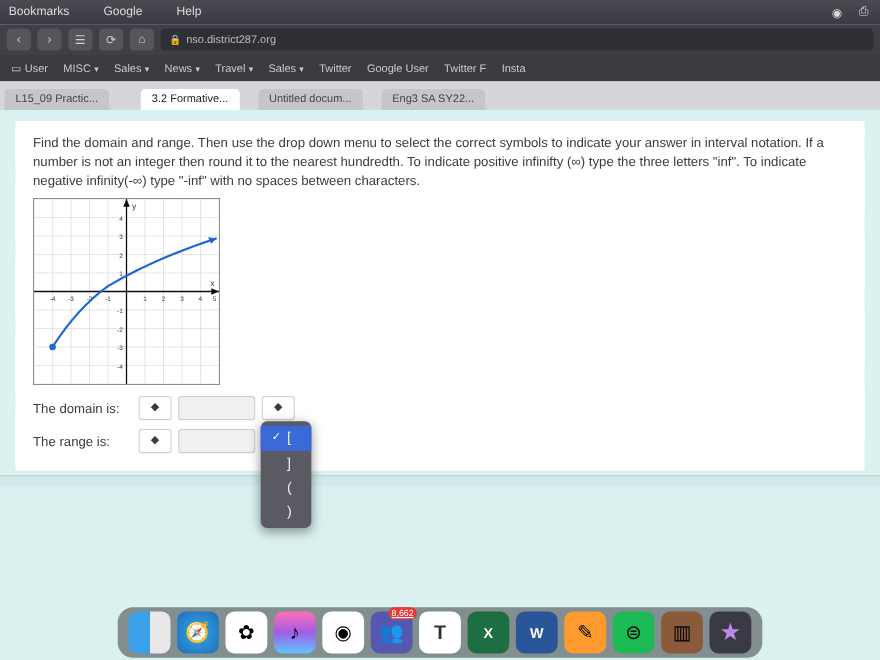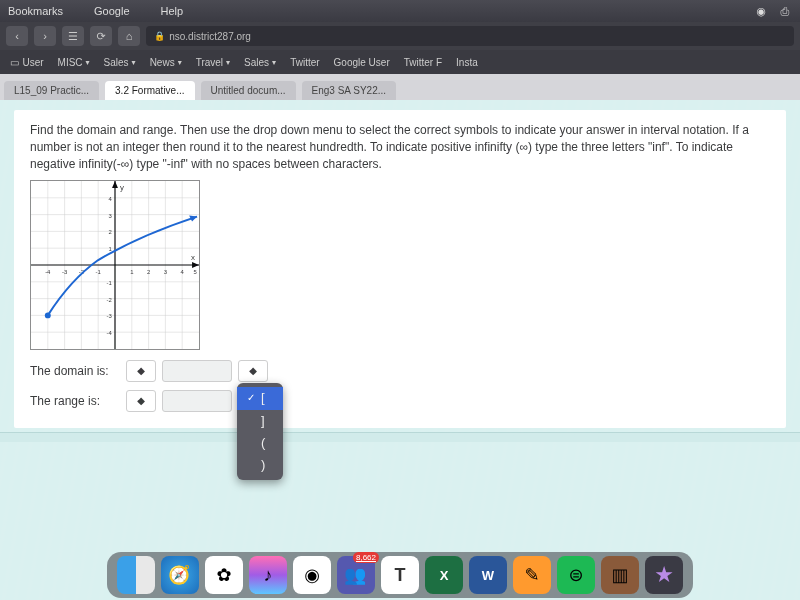--- a/index.html
+++ b/index.html
@@ -87,33 +87,33 @@
   .bm-item .chev { font-size:8px; }
 
   
   .tabs {
     height: 26px;
     background: #d6d6da;
     display:flex;
     align-items:flex-end;
     font-size: 10px;
     padding: 0 4px;
-    gap: 6px;
+    gap: 17px;
   }
   .tab {
     background: #c5c5ca;
     padding: 4px 10px;
     border-radius: 4px 4px 0 0;
     color: #444;
     white-space: nowrap;
     overflow: hidden;
     max-width: 120px;
     text-overflow: ellipsis;
   }
-  .tab.active { background: #fff; color:#222; }
+  .tab.active { background: #fff; color:#222;margin-left:12px; }
 
   
   .content {
     flex: 1;
     background: #d9f0ef;
     position: relative;
     overflow: hidden;
   }
   .question {
     background: #fff;

